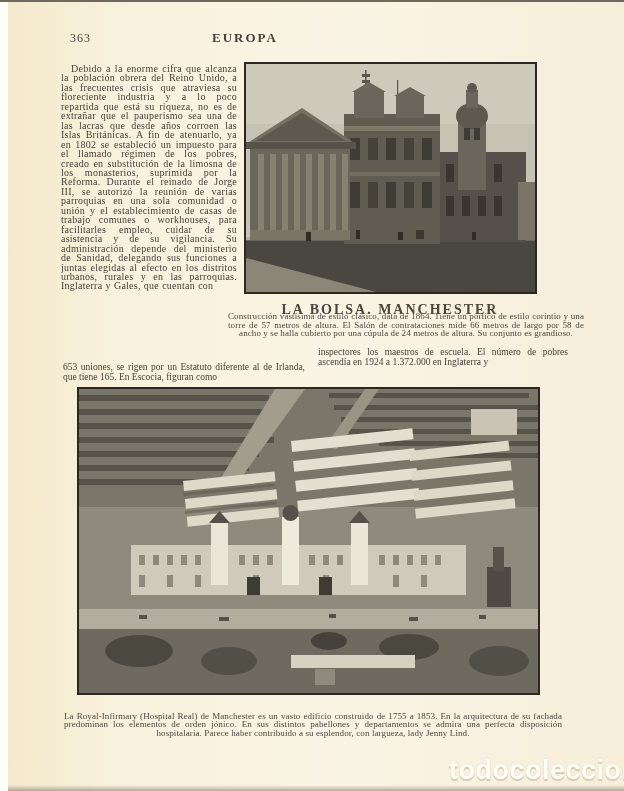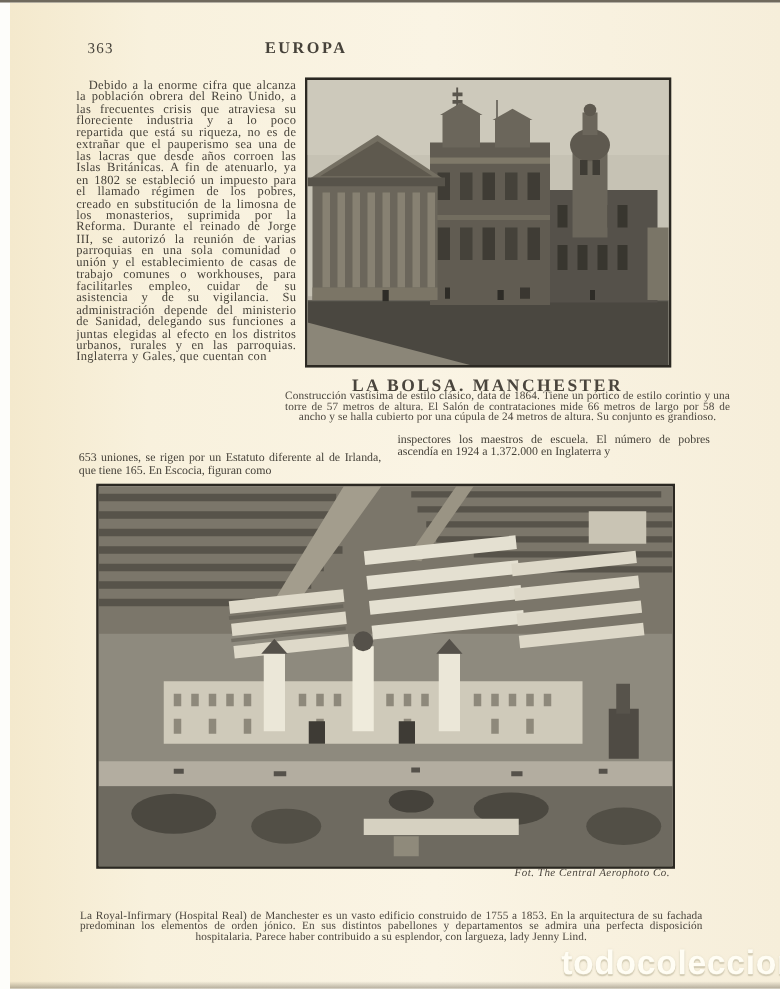--- a/index.html
+++ b/index.html
@@ -27,21 +27,21 @@
         color:#4c473f;}
   #contleft{position:absolute;left:63px;top:362px;width:242px;font-size:9.5px;
         line-height:10.4px;text-align:justify;color:#46423a;}
   #contright{position:absolute;left:318px;top:347px;width:250px;font-size:9.5px;
         line-height:10.4px;text-align:justify;color:#46423a;}
   #fig2credit{position:absolute;left:300px;top:693px;width:236px;font-size:8.8px;
         font-style:italic;text-align:right;color:#4c473f;letter-spacing:0.4px;}
   #fig2title{position:absolute;left:77px;top:702px;width:459px;font-size:9px;}
   #fig2caption{position:absolute;left:64px;top:712px;width:498px;font-size:9px;
         line-height:8.4px;letter-spacing:0.1px;text-align:justify;text-align-last:center;
-        color:#4c473f;margin-top:16px;}
+        color:#4c473f;}
   #watermark{position:absolute;left:449px;top:755px;font-family:"Liberation Sans",sans-serif;
         font-weight:bold;font-size:27px;letter-spacing:0.5px;color:#fffdf4;
         text-shadow:0 1px 0 #d9d2bc,0 2px 1px #cfc8b0,0 0 2px #e6dfc9;}
   svg{display:block;}
 </style>
 </head>
 <body>
 
 <div id="scan">
   <div id="page"></div>
@@ -232,18 +232,17 @@
       <ellipse cx="420" cy="272" rx="30" ry="15" fill="#524f46"></ellipse>
       <rect x="212" y="266" width="124" height="13" fill="#d6d1c1"></rect>
       <rect x="236" y="280" width="20" height="16" fill="#8f8a7b"></rect>
       <ellipse cx="250" cy="252" rx="18" ry="9" fill="#45423b"></ellipse>
 
       <rect x="408" y="178" width="24" height="40" fill="#4f4b44"></rect>
       <rect x="414" y="158" width="11" height="24" fill="#57534b"></rect>
     </svg>
   </div>
 
-  <div id="fig2credit">Fot. The Central Aerophoto Co.</div>
   <div id="fig2caption">La Royal-Infirmary (Hospital Real) de Manchester es un vasto edificio construido de 1755 a 1853. En la arquitectura de su fachada predominan los elementos de orden jónico. En sus distintos pabellones y departamentos se admira una perfecta disposición hospitalaria. Parece haber contribuido a su esplendor, con largueza, lady Jenny Lind.</div>
 
   <div id="watermark">todocoleccion</div>
   <div id="bottomshadow"></div>
 </div>
 
 </body></html>

